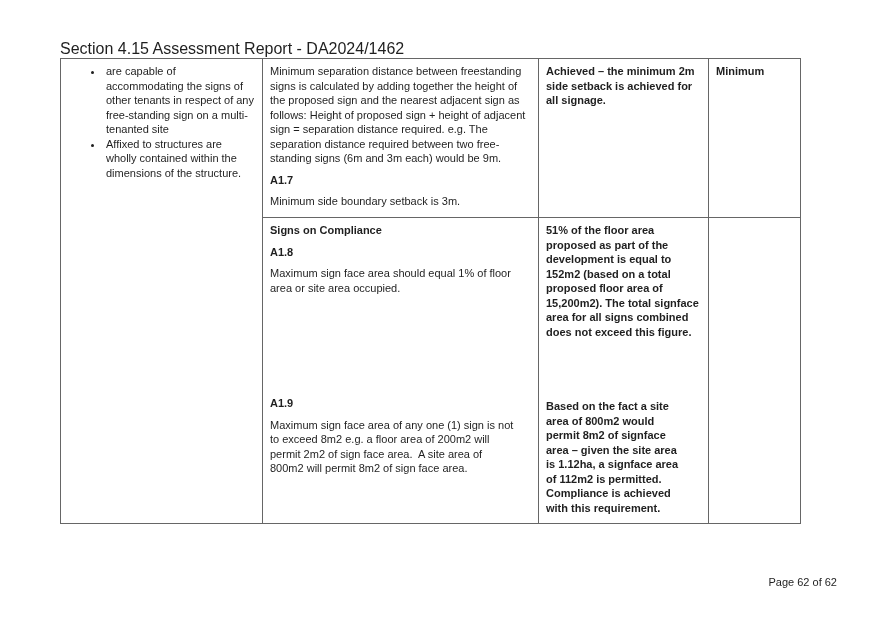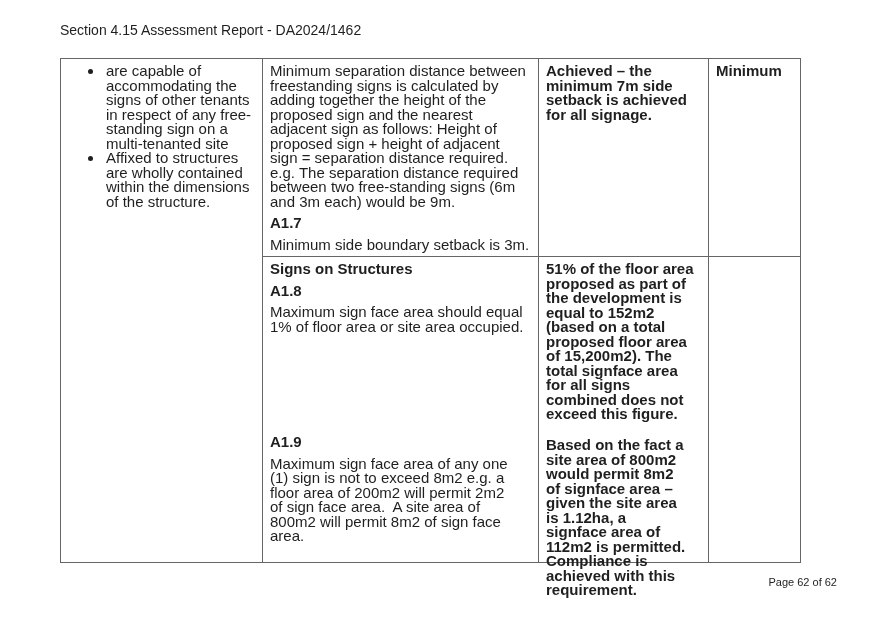--- a/index.html
+++ b/index.html
@@ -7,33 +7,33 @@
     --border:#666666;
     --bg:#ffffff;
   }
   html,body{margin:0;padding:0;}
   body{
     width:889px;height:628px;position:relative;overflow:hidden;
     background:var(--bg);color:var(--text);
     font-family:"Liberation Sans", sans-serif;
   }
   .doc-header{
-    position:absolute;left:60px;top:24px;
-    font-size:14px;line-height:13px;white-space:pre;
+    position:absolute;left:60px;top:42px;
+    font-size:16px;line-height:13px;white-space:pre;
   }
   table.assessment{
     position:absolute;left:60px;top:58px;width:740px;
     border-collapse:collapse;table-layout:fixed;
   }
   col.c1{width:202px;} col.c2{width:276px;} col.c3{width:170px;} col.c4{width:92px;}
   td{
     border:1px solid var(--border);
     vertical-align:top;
     padding:5px 7px 4px 7px;
-    font-size:15px;line-height:14.5px;
+    font-size:11px;line-height:14.5px;
   }
   tr.row1 td.sizer{height:149px;margin-left:35px;}
   tr.row2 td{height:296px;}
   .bold{font-weight:bold;}
   .para{margin:0 0 7px 0;white-space:pre-wrap;}
   .para:last-child{margin-bottom:0;}
   ul.bullets{margin:0;padding:0 0 0 36px;list-style:disc outside;}
   ul.bullets li{margin:0;padding-left:2px;}
   .rel{position:relative;}
   .abs-block{position:absolute;left:7px;right:22px;}
@@ -63,29 +63,29 @@
           <li>are capable of accommodating the signs of other tenants in respect of any free-standing sign on a multi-tenanted site</li>
           <li>Affixed to structures are wholly contained within the dimensions of the structure.</li>
         </ul>
       </td>
       <td class="sizer">
         <p class="para">Minimum separation distance between freestanding signs is calculated by adding together the height of the proposed sign and the nearest adjacent sign as follows: Height of proposed sign + height of adjacent sign = separation distance required. e.g. The separation distance required between two free-standing signs (6m and 3m each) would be 9m.</p>
         <p class="para bold">A1.7</p>
         <p class="para">Minimum side boundary setback is 3m.</p>
       </td>
       <td class="sizer bold">
-        <p class="para">Achieved – the minimum 7m side setback is achieved for all signage.</p>
+        <p class="para">Achieved – the minimum 2m side setback is achieved for all signage.</p>
       </td>
       <td class="sizer bold">
         <p class="para">Minimum</p>
       </td>
     </tr>
     <tr class="row2">
       <td class="rel">
-        <p class="para bold">Signs on Structures</p>
+        <p class="para bold">Signs on Compliance</p>
         <p class="para bold">A1.8</p>
         <p class="para">Maximum sign face area should equal 1% of floor area or site area occupied.</p>
         <div class="abs-block abs-a19">
           <p class="para bold">A1.9</p>
           <p class="para">Maximum sign face area of any one (1) sign is not to exceed 8m2 e.g. a floor area of 200m2 will permit 2m2 of sign face area.  A site area of 800m2 will permit 8m2 of sign face area.</p>
         </div>
       </td>
       <td class="rel bold">
         <p class="para">51% of the floor area proposed as part of the development is equal to 152m2 (based on a total proposed floor area of 15,200m2). The total signface area for all signs combined does not exceed this figure.</p>
         <div class="abs-block abs-resp19">

